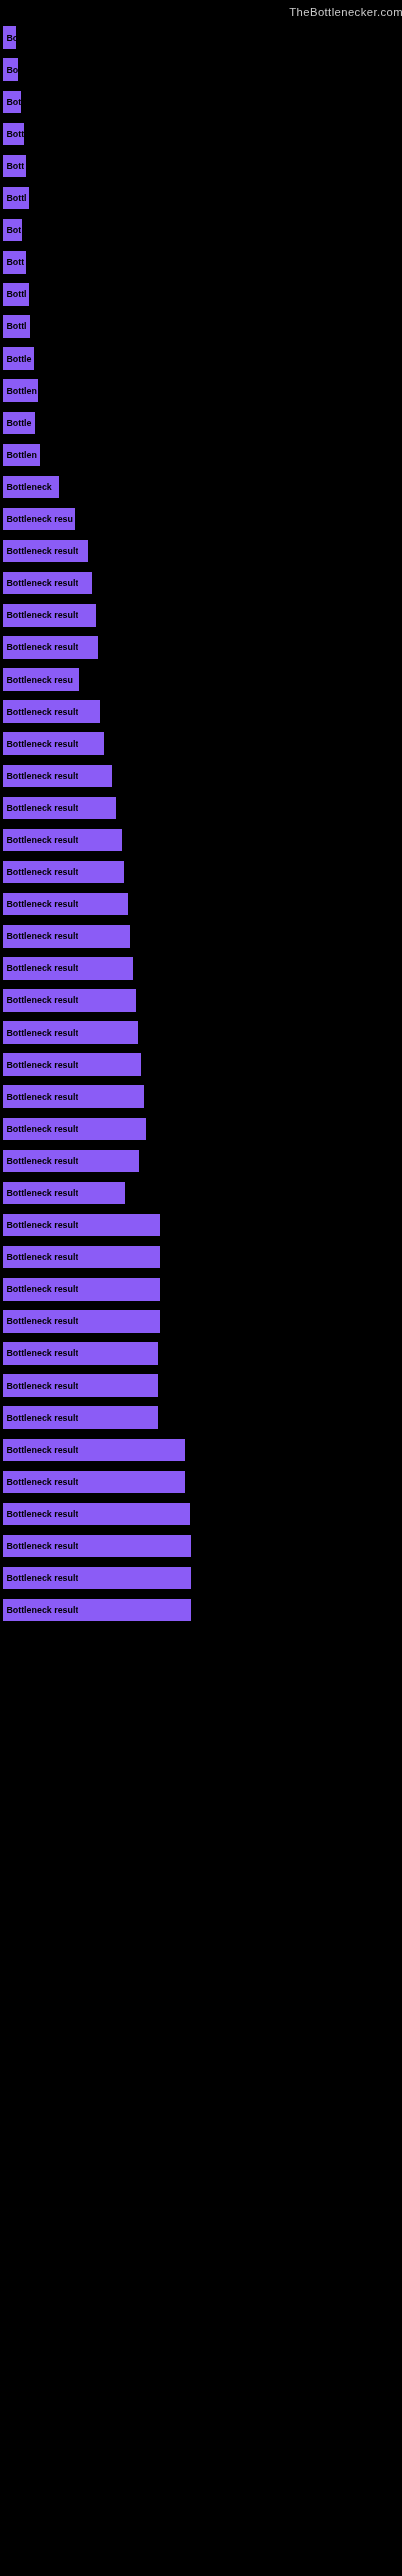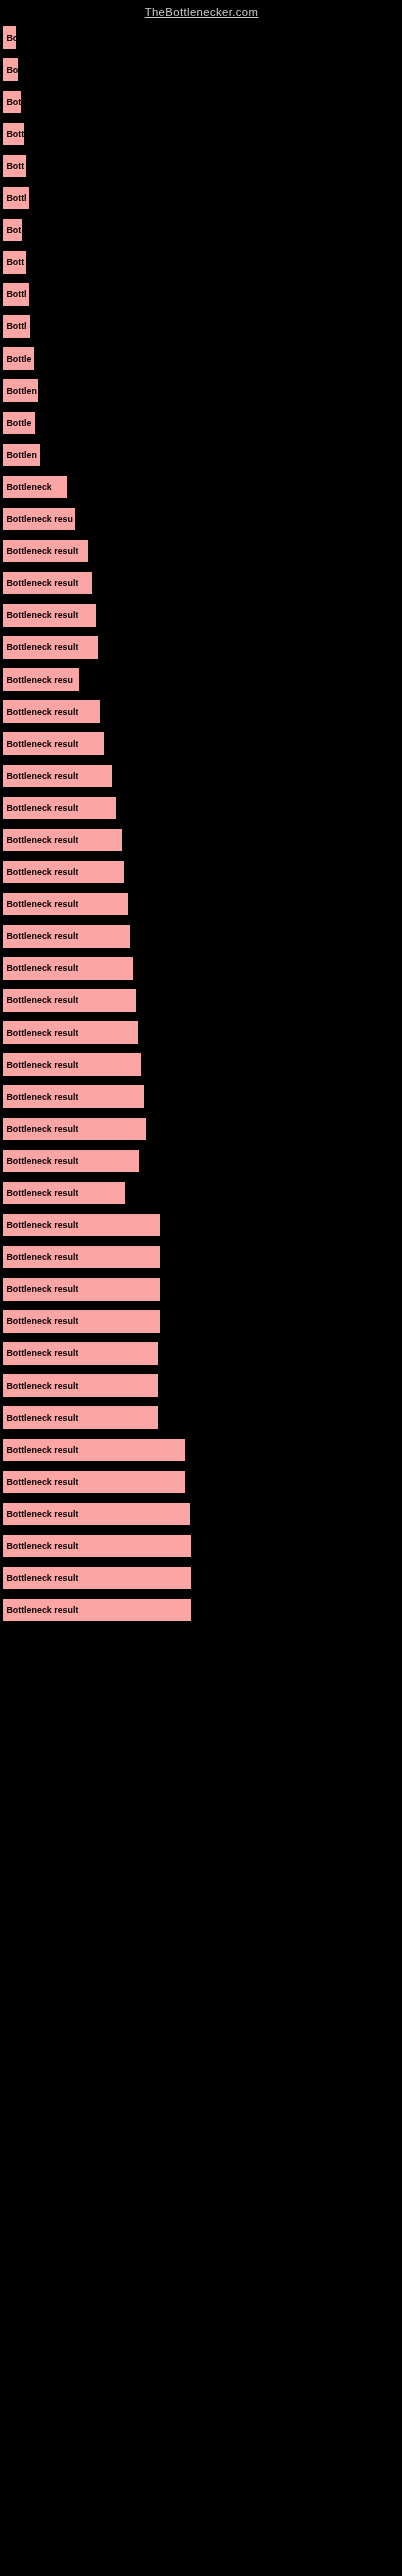--- a/index.html
+++ b/index.html
@@ -10,33 +10,32 @@
     body {
       background-color: #000;
       width: 403px;
       min-height: 2576px;
       font-family: Arial, sans-serif;
       position: relative;
     }
     .site-title {
       color: #ccc;
       font-size: 11.3px;
-      text-align: center;
+      text-align: right;
       padding: 6.4px 0 3.2px 0;
       letter-spacing: 0.4px;
-      text-decoration: underline;
     }
     .bar-container {
       display: flex;
       align-items: center;
       margin-bottom: 0px;
       padding: 4.8px 0 4.8px 3.2px;
     }
     .bar {
-      background-color: #fca5a5;
+      background-color: #8b5cf6;
       height: 22.5px;
       display: flex;
       align-items: center;
       padding-left: 3.2px;
       min-width: 8px;
     }
     .bar-label {
       color: #000;
       font-size: 8.9px;
       font-weight: bold;
@@ -114,21 +113,21 @@
       <div class="bar" style="width: 32px;">
         <span class="bar-label">Bottle</span>
       </div>
     </div>
     <div class="bar-container">
       <div class="bar" style="width: 37px;">
         <span class="bar-label">Bottlen</span>
       </div>
     </div>
     <div class="bar-container">
-      <div class="bar" style="width: 64px; text-align: right;">
+      <div class="bar" style="width: 56px; text-align: right;">
         <span class="bar-label">Bottleneck</span>
       </div>
     </div>
     <div class="bar-container">
       <div class="bar" style="width: 72px;">
         <span class="bar-label">Bottleneck resu</span>
       </div>
     </div>
     <div class="bar-container">
       <div class="bar" style="width: 85px;">

